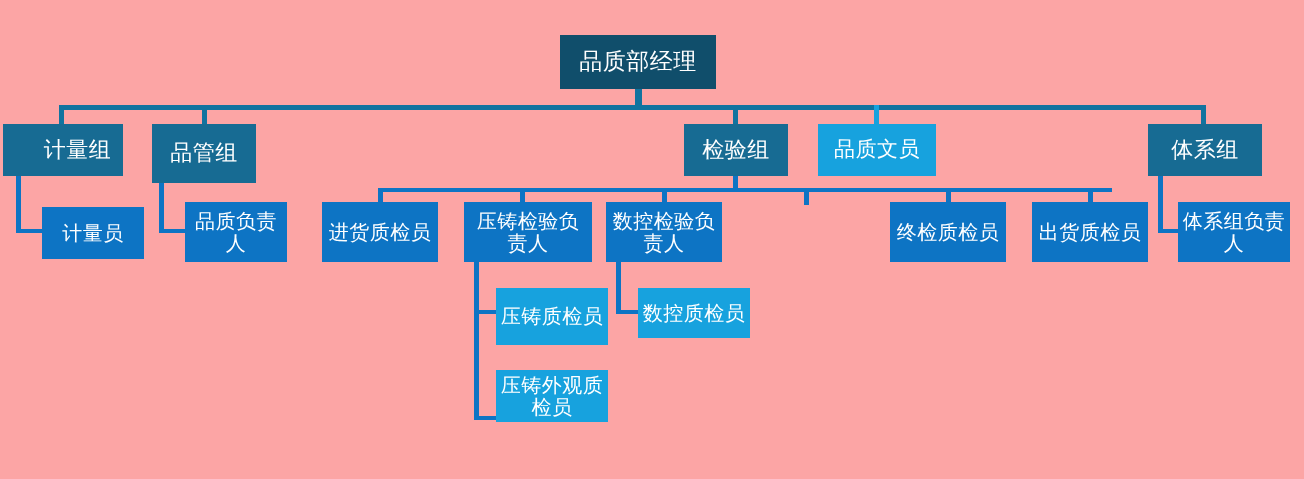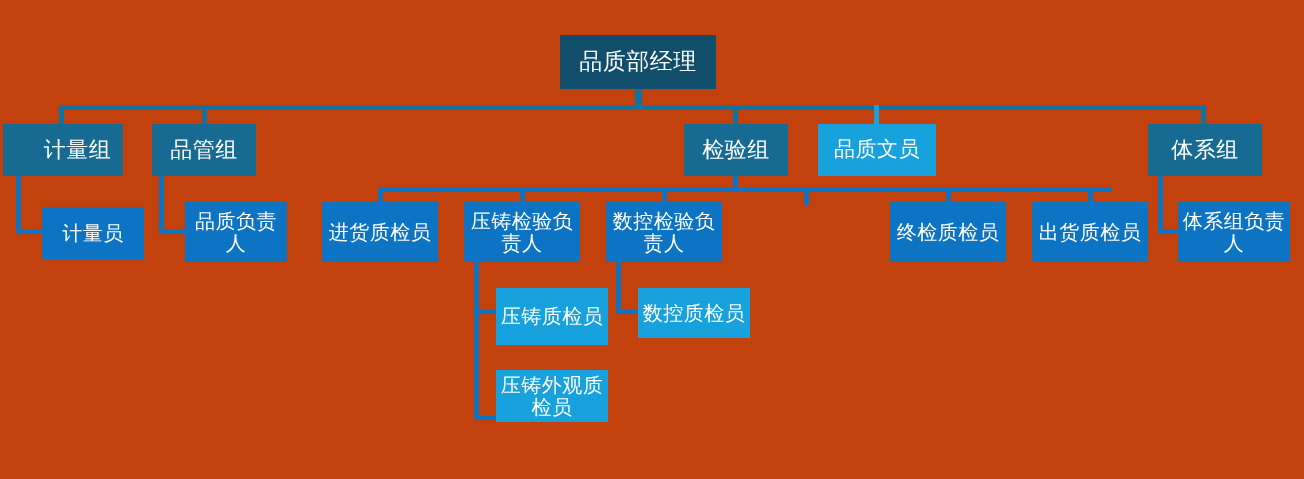--- a/index.html
+++ b/index.html
@@ -7,21 +7,21 @@
     padding: 0;
     background: #ffffff;
   }
   body {
     font-family: "DejaVu Sans", "Liberation Sans", sans-serif;
   }
   #chart-canvas {
     position: relative;
     width: 1304px;
     height: 479px;
-    background: #c2410c;
+    background: #fca5a5;
     overflow: hidden;
   }
   .node {
     position: absolute;
     box-sizing: border-box;
     display: flex;
     align-items: center;
     justify-content: center;
     text-align: center;
     color: #ffffff;
@@ -84,35 +84,35 @@
 
   <div class="conn conn-mid" style="left:1158px; top:175px; width:5px; height:58px;"></div>
   <div class="conn conn-mid" style="left:1158px; top:229px; width:24px; height:4px;"></div>
 
   <div class="node lvl0" style="left:560px; top:35px; width:156px; height:54px;">品质部经理</div>
 
   <div class="node lvl1" style="left:3px; top:124px; width:120px; height:52px;padding-left:32px;">计量组</div>
 
   <div class="node lvl2" style="left:42px; top:207px; width:102px; height:52px;">计量员</div>
 
-  <div class="node lvl1" style="left:152px; top:124px; width:104px; height:52px;">品管组</div>
+  <div class="node lvl1" style="left:152px; top:124px; width:104px; height:59px;">品管组</div>
 
   <div class="node lvl2" style="left:185px; top:202px; width:102px; height:60px;">品质负责人</div>
 
   <div class="node lvl1" style="left:684px; top:124px; width:104px; height:52px;">检验组</div>
 
   <div class="node lvl1-alt" style="left:818px; top:124px; width:118px; height:52px;">品质文员</div>
 
   <div class="node lvl1" style="left:1148px; top:124px; width:114px; height:52px;">体系组</div>
 
   <div class="node lvl2" style="left:1178px; top:202px; width:112px; height:60px;">体系组负责人</div>
 
   <div class="node lvl2" style="left:322px; top:202px; width:116px; height:60px;">进货质检员</div>
 
-  <div class="node lvl2" style="left:464px; top:202px; width:116px; height:60px;">压铸检验负责人</div>
+  <div class="node lvl2" style="left:464px; top:202px; width:128px; height:60px;">压铸检验负责人</div>
 
   <div class="node lvl2" style="left:606px; top:202px; width:116px; height:60px;">数控检验负责人</div>
 
 
   <div class="node lvl2" style="left:1032px; top:202px; width:116px; height:60px;">出货质检员</div>
 
   <div class="node lvl2" style="left:890px; top:202px; width:116px; height:60px;">终检质检员</div>
 
   <div class="node lvl3" style="left:496px; top:288px; width:112px; height:57px;">压铸质检员</div>
 

